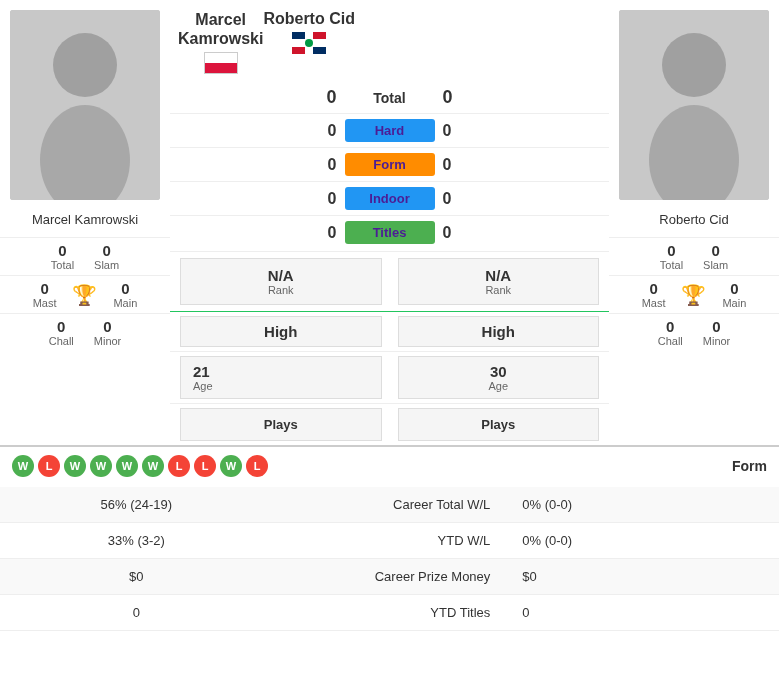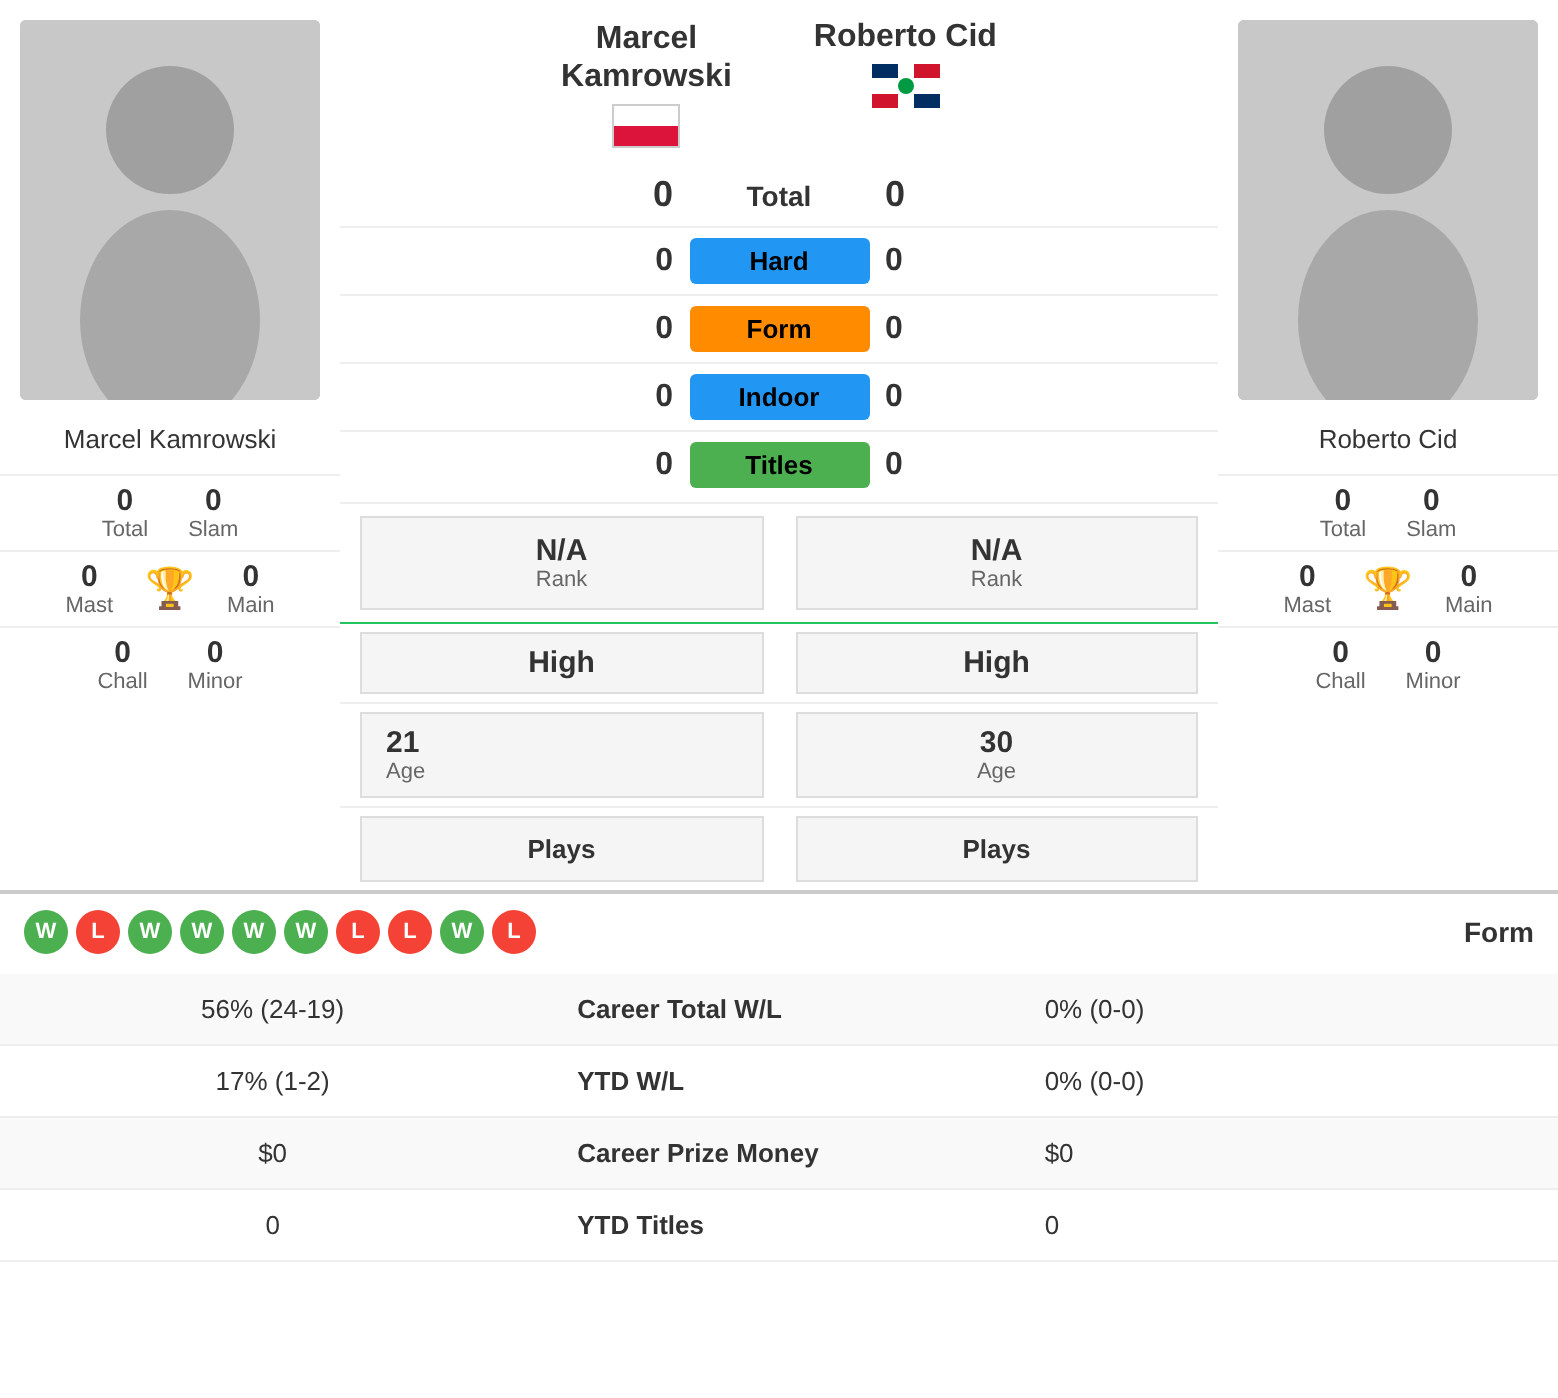--- a/index.html
+++ b/index.html
@@ -2,36 +2,36 @@
 <html><head>
   <meta charset="utf-8">
   <style>
     * { box-sizing: border-box; margin: 0; padding: 0; }
     body { font-family: Arial, sans-serif; background: #fff; width: 779px; min-height: 699px; font-size: 13px; color: #333; }
     
     .player-comparison { display: flex; flex-direction: column; }
     .stat-item { display: flex; flex-direction: column; align-items: center; }
     .stat-value { font-size: 15px; font-weight: bold; }
     .stat-label { font-size: 11px; color: #666; }
-    .surface-badge { padding: 4px 20px; border-radius: 3px; color: #000000; font-size: 13px; font-weight: bold; min-width: 90px; text-align: center; }
+    .surface-badge { padding: 4px 20px; border-radius: 3px; color: #4c1d95; font-size: 13px; font-weight: bold; min-width: 90px; text-align: center; }
     .badge-hard { background: #2196F3; }
     .badge-clay { background: #FF8C00; }
     .badge-indoor { background: #2196F3; }
     .badge-grass { background: #4CAF50; }
     .form-badge { width: 22px; height: 22px; border-radius: 50%; color: #fff; font-size: 11px; font-weight: bold; display: flex; align-items: center; justify-content: center; }
     .form-w { background: #4CAF50; }
     .form-l { background: #f44336; }
     
     
     .stats-table { width: 100%; border-collapse: collapse; margin-top: 2px; }
     .stats-table tr { border-bottom: 1px solid #eee; }
     .stats-table tr:nth-child(odd) { background: #f9f9f9; }
     .stats-table td { padding: 10px 16px; }
     .td-left { text-align: center; width: 35%; }
-    .td-center { text-align: left; font-weight: bold; width: 30%; }
+    .td-center { text-align: right; font-weight: normal; width: 30%; }
     .td-right { width: 35%; }
     
     .main-area { display: flex; }
     .left-player-col { width: 170px; flex-shrink: 0; }
     .right-player-col { width: 170px; flex-shrink: 0; }
     .center-col { flex: 1; }
     
     .player-photo-box { width: 150px; height: 190px; background: #bbb; margin: 10px auto; border-radius: 3px; overflow: hidden; position: relative; }
     .surf-row { display: flex; align-items: center; justify-content: center; gap: 8px; padding: 5px 0; border-top: 1px solid #eee; }
     .info-card { background: #f5f5f5; border: 1px solid #ddd; padding: 8px 12px; text-align: center; flex: 1; }
@@ -85,21 +85,21 @@
         </div>
         <div class="stat-item">
           <span class="stat-value">0</span>
           <span class="stat-label">Minor</span>
         </div>
       </div>
     </div>
 
     <div class="center-col">
 
-      <div style="display:flex; justify-content:center; padding: 10px 8px 0 8px; gap: 41px;">
+      <div style="display:flex; justify-content:flex-start; padding: 10px 8px 0 8px;">
         <div style="text-align:center;">
           <div style="font-size:16px; font-weight:bold; line-height:1.2;">Marcel</div>
           <div style="font-size:16px; font-weight:bold; line-height:1.2;">Kamrowski</div>
 
           <div style="display:flex; justify-content:center; margin-top:4px;">
             <div style="width:34px; height:22px; display:flex; flex-direction:column; border:1px solid #ccc;">
               <div style="flex:1; background:#fff;"></div>
               <div style="flex:1; background:#dc143c;"></div>
             </div>
           </div>
@@ -249,21 +249,21 @@
   </div>
 
   <table class="stats-table">
     <tbody id="stats-tbody">
         <tr style="background: rgb(249, 249, 249);">
     <td class="td-left">56% (24-19)</td>
     <td class="td-center">Career Total W/L</td>
     <td class="td-right">0% (0-0)</td>
   </tr>
         <tr style="background: rgb(255, 255, 255);">
-    <td class="td-left">17% (1-2)</td>
+    <td class="td-left">33% (3-2)</td>
     <td class="td-center">YTD W/L</td>
     <td class="td-right">0% (0-0)</td>
   </tr>
         <tr style="background: rgb(249, 249, 249);">
     <td class="td-left">$0</td>
     <td class="td-center">Career Prize Money</td>
     <td class="td-right">$0</td>
   </tr>
         <tr style="background: rgb(255, 255, 255);">
     <td class="td-left">0</td>

